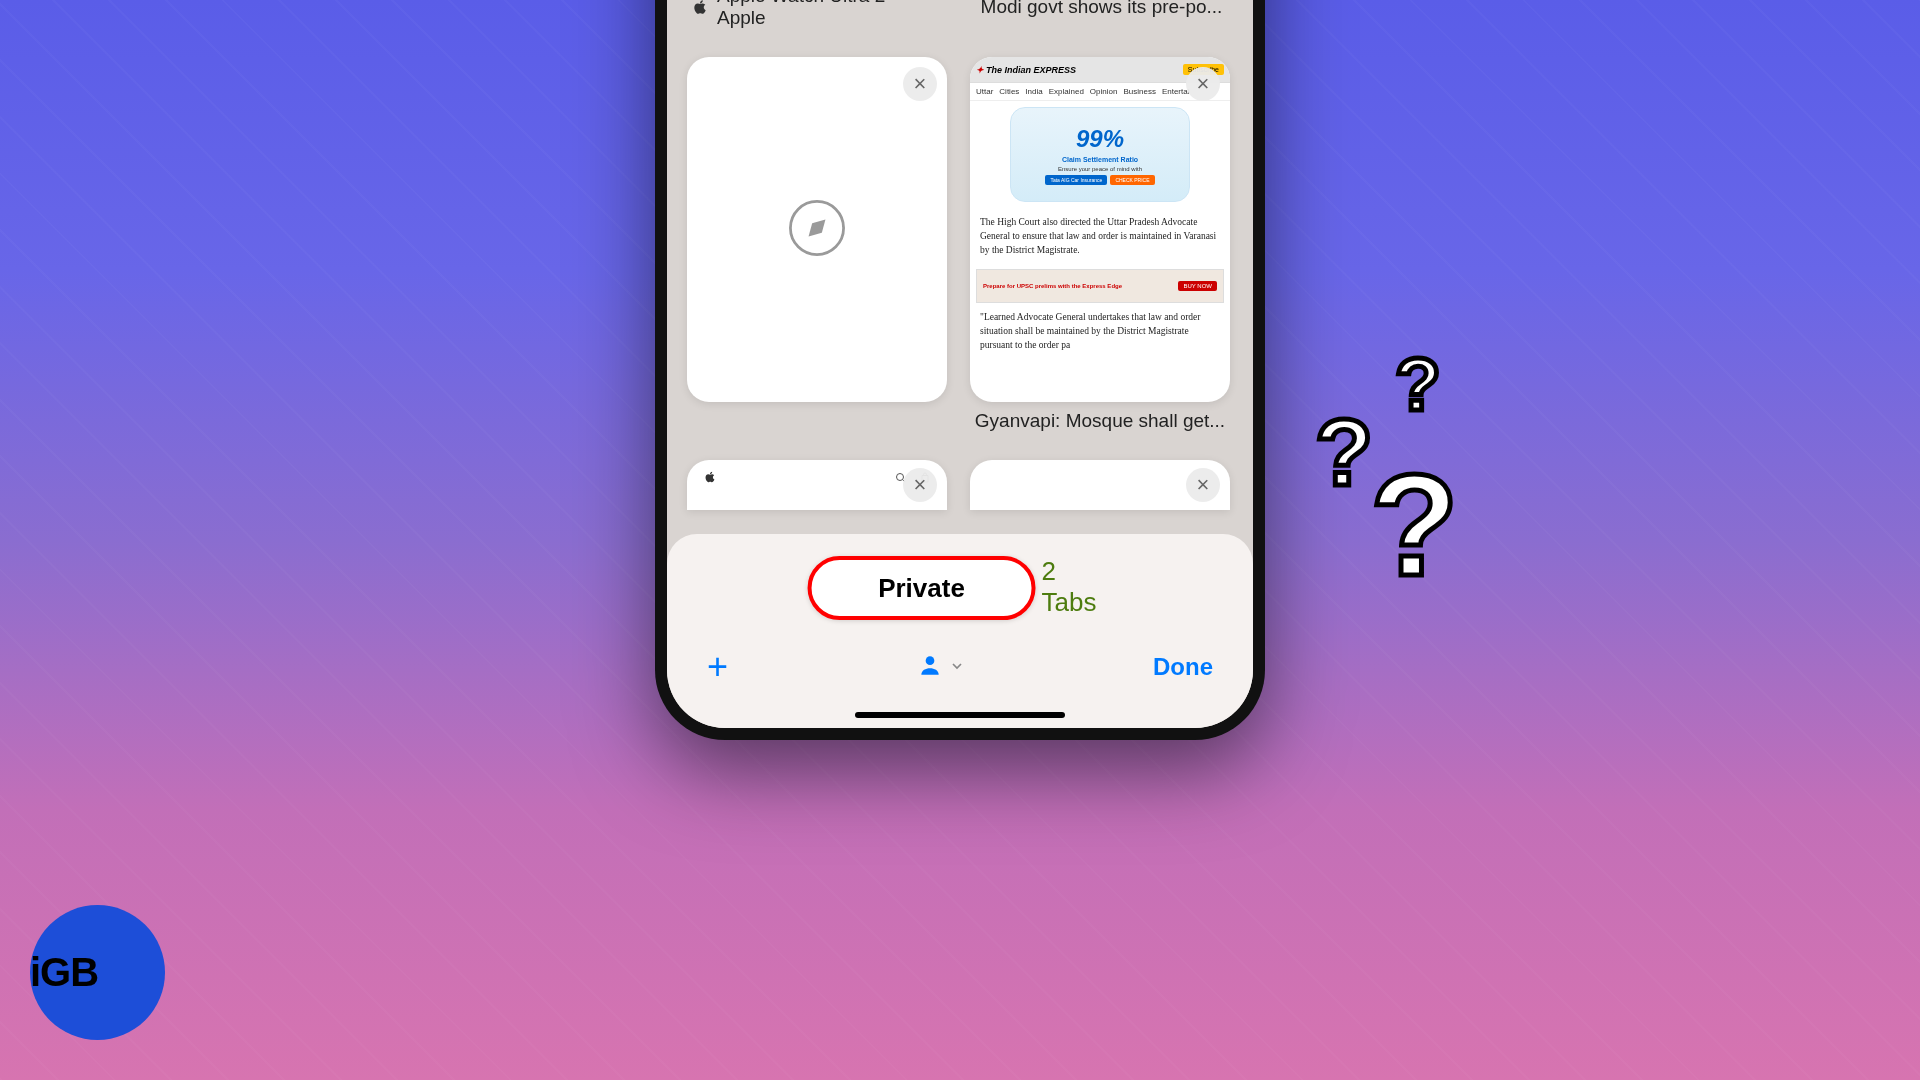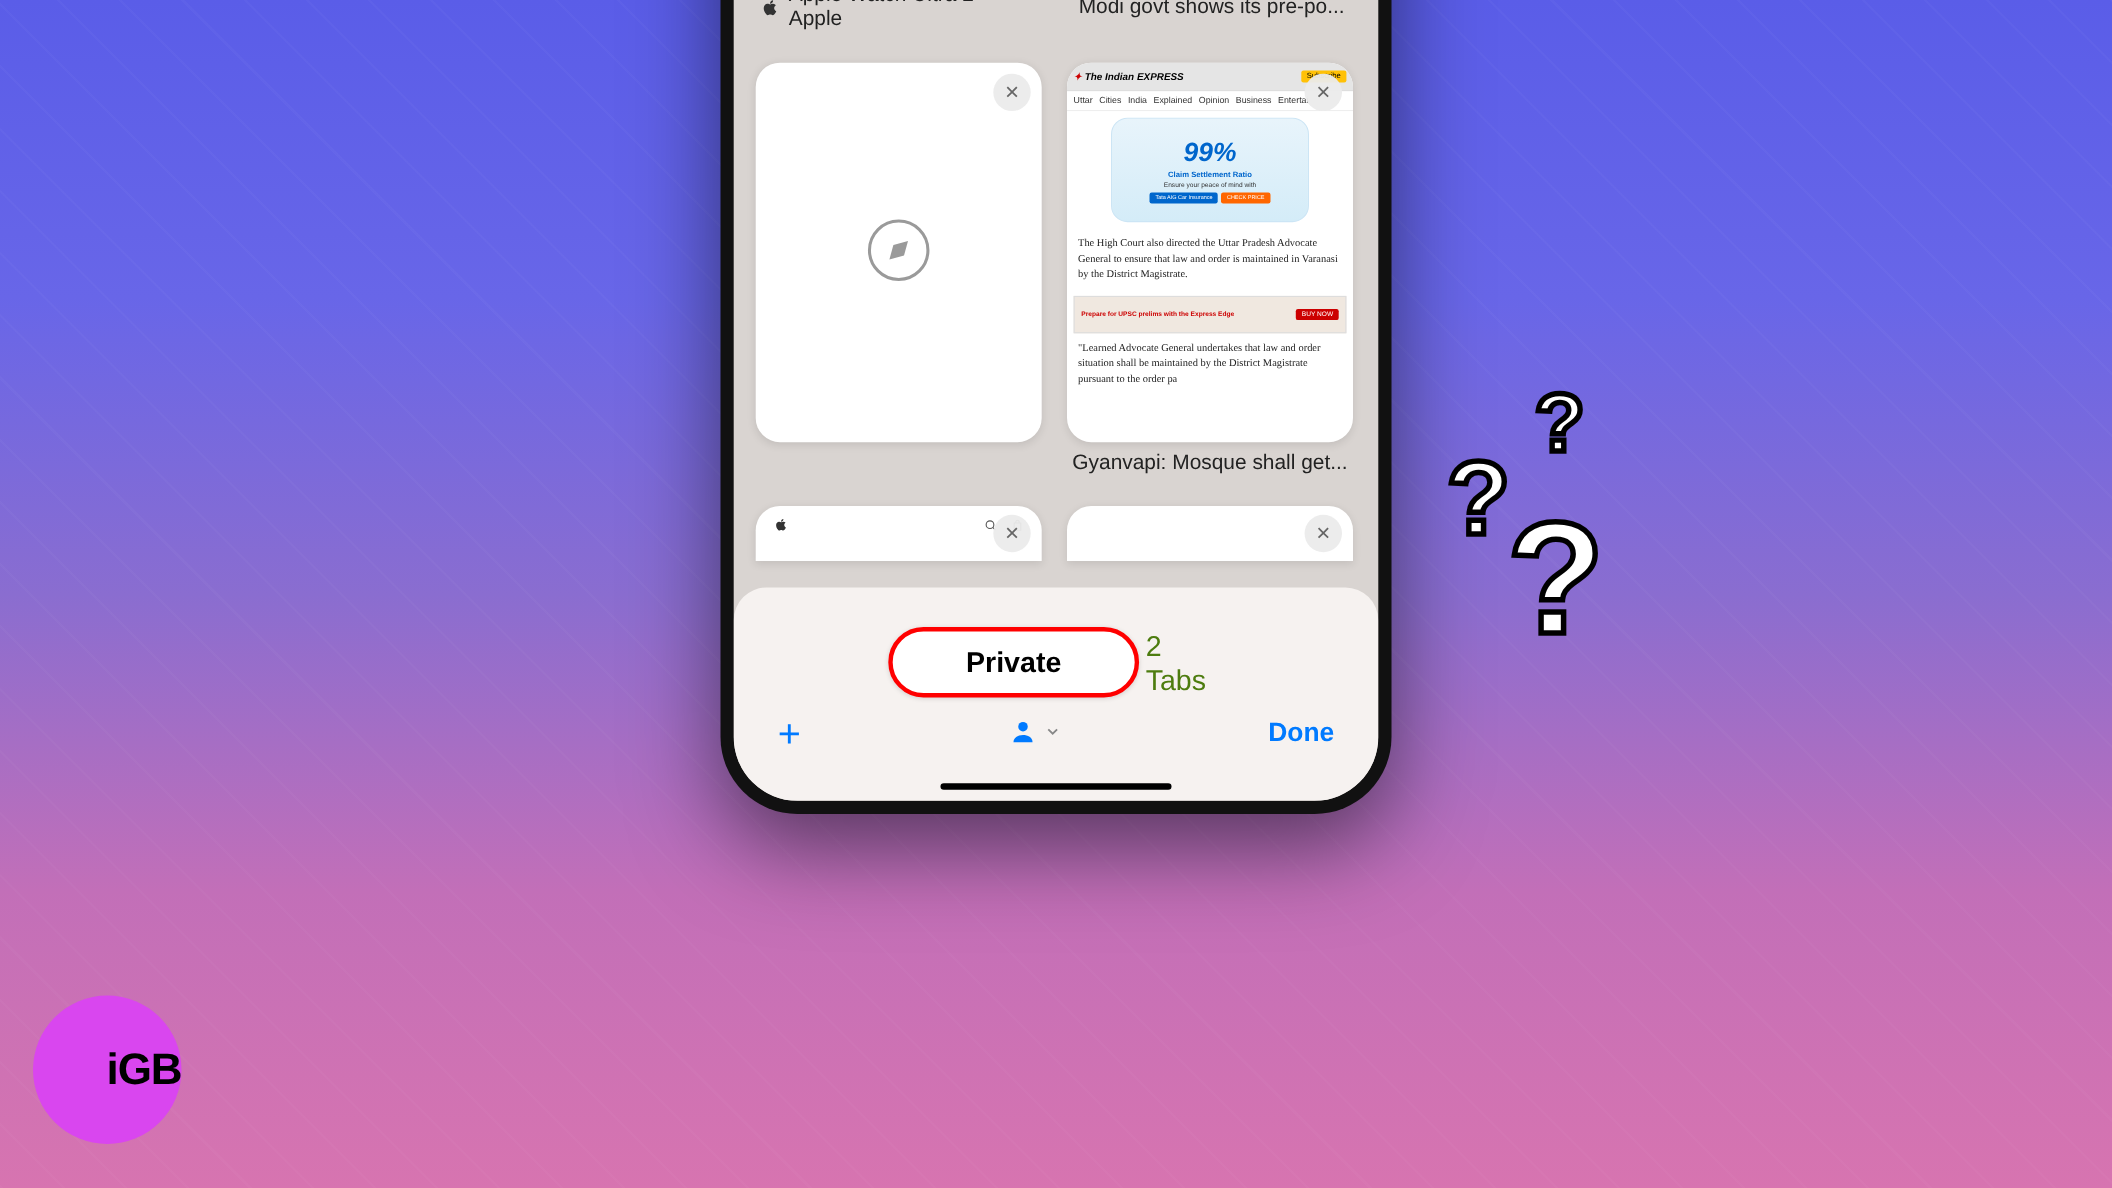--- a/index.html
+++ b/index.html
@@ -224,26 +224,26 @@
   position: absolute;
   bottom: 0;
   left: 0;
   right: 0;
   height: 194px;
   background: #f6f2f0;
   border-radius: 30px 30px 0 0;
 }
 .group-selector {
   position: absolute;
-  top: 36px;
+  top: 22px;
   left: 50%;
   transform: translateX(-50%);
   display: flex;
   gap: 6px;
-  align-items: flex-end;
+  align-items: flex-start;
 }
 .private-pill {
   width: 244px;
   height: 64px;
   background: #fff;
   border-radius: 32px;
   display: flex;
   align-items: center;
   justify-content: center;
   font-size: 26px;
@@ -298,25 +298,25 @@
   top: 340px;
   right: 435px;
   pointer-events: none;
 }
 .igb-badge {
   position: absolute;
   bottom: 40px;
   left: 30px;
   width: 135px;
   height: 135px;
-  background: #d946ef;
+  background: #1d4ed8;
   border-radius: 50%;
   display: flex;
   align-items: center;
-  justify-content: flex-end;
+  justify-content: flex-start;
   font-size: 40px;
   font-weight: 900;
   color: #000;
   letter-spacing: -1px;
 }
 </style>
 </head>
 <body>
 
 <div class="bg-pattern"></div>

